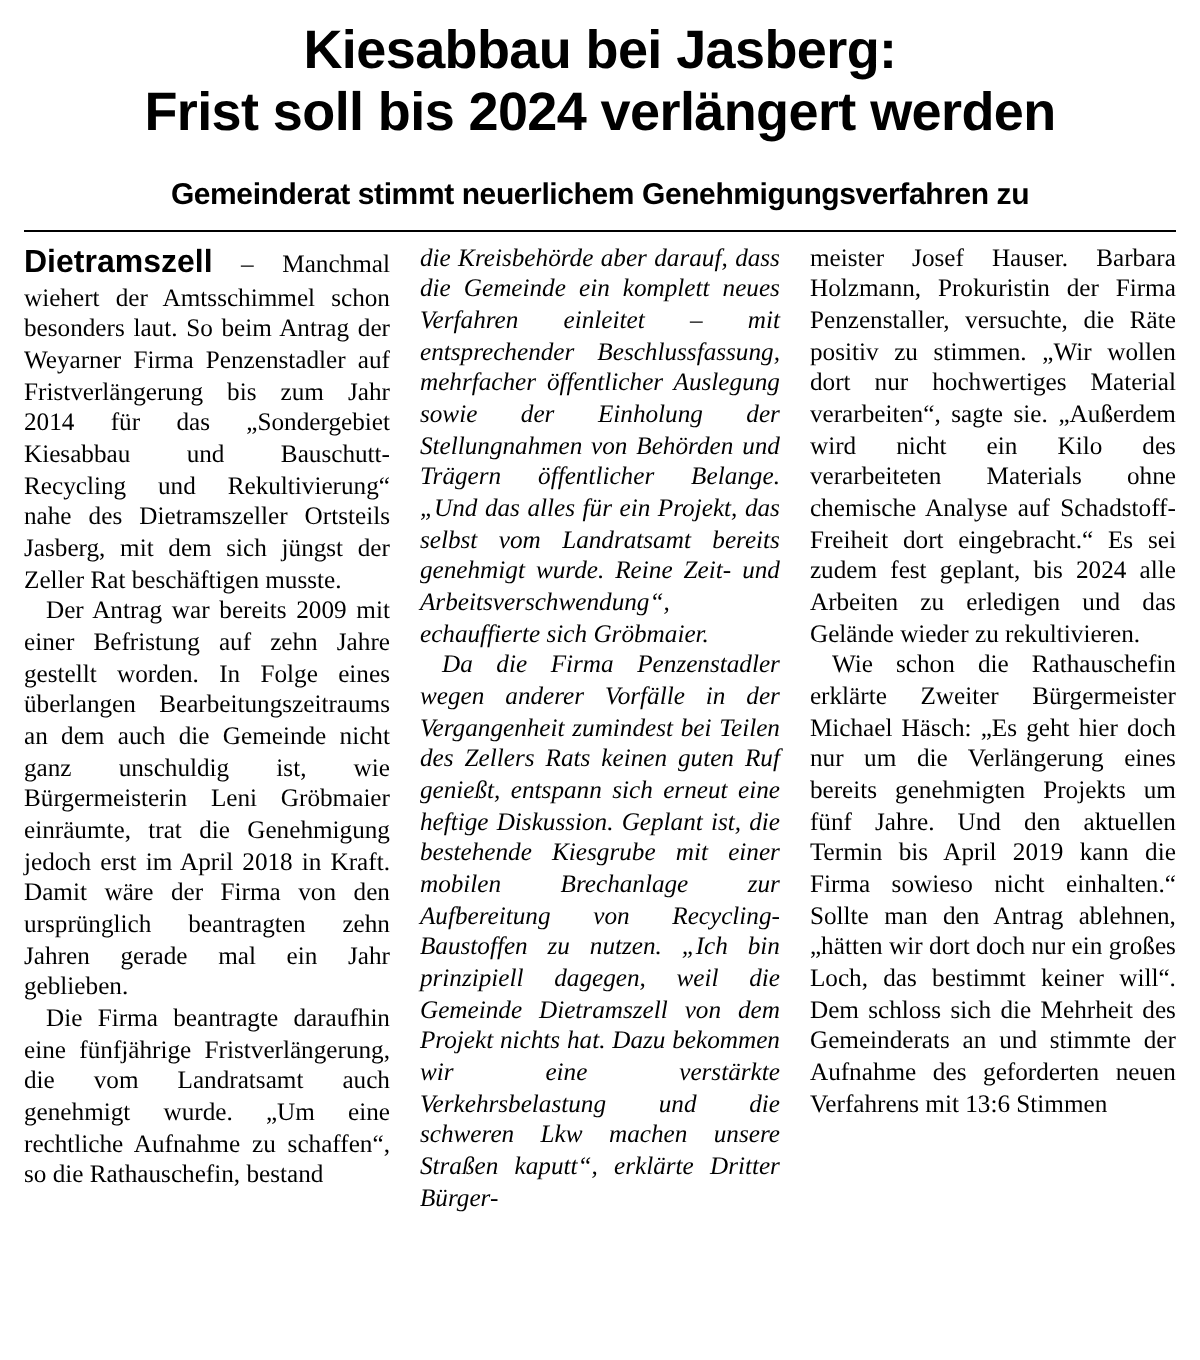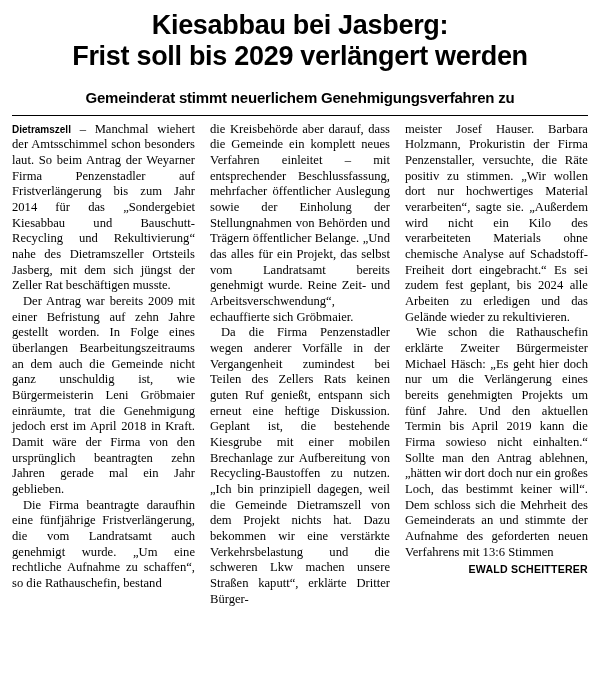--- a/index.html
+++ b/index.html
@@ -58,51 +58,51 @@
     width: 33.333%;
     box-sizing: border-box;
     font-size: 12.6px;
     line-height: 1.245;
     text-align: justify;
     text-justify: inter-word;
     hyphens: manual;
     -webkit-hyphens: manual;
   }
   .col.c1 { padding-right: 9px; }
-  .col.c2 { padding-left: 6px; padding-right: 6px; }
+  .col.c2 { padding-left: 6px; padding-right: 6px; font-style: italic; }
   .col.c3 { padding-left: 9px; }
   .col p {
     margin: 0;
     text-indent: 11px;
   }
   .col p.first {
     text-indent: 0;
   }
   .dateline {
     font-family: "Liberation Sans", sans-serif;
     font-weight: bold;
-    font-size: 10px;
+    font-size: 16px;
   }
   .byline {
     font-family: "Liberation Sans", sans-serif;
     font-weight: bold;
     font-size: 10.6px;
     text-align: right;
     margin-top: 3px;
     letter-spacing: 0.2px;
   }
 </style>
 </head>
 <body>
 
 <div class="page">
 
   <h1 class="headline">
     <span>Kiesabbau bei Jasberg:</span>
-    <span class="l2">Frist soll bis 2029 verlängert werden</span>
+    <span class="l2">Frist soll bis 2024 verlängert werden</span>
   </h1>
 
   <div class="subhead">Gemeinderat stimmt neuerlichem Genehmigungsverfahren zu</div>
 
   <hr class="rule">
 
   <div class="columns">
 
     <div class="col c1">
       <p class="first"><span class="dateline">Dietramszell</span> <span>– Manchmal wiehert der Amtsschimmel schon besonders laut. So beim Antrag der Weyarner Firma Penzenstadler auf Fristverlängerung bis zum Jahr 2014 für das „Sondergebiet Kiesabbau und Bauschutt-Recycling und Rekultivierung“ nahe des Dietramszeller Ortsteils Jasberg, mit dem sich jüngst der Zeller Rat beschäftigen musste.</span></p>
@@ -111,17 +111,16 @@
     </div>
 
     <div class="col c2">
       <p class="first">die Kreisbehörde aber darauf, dass die Gemeinde ein komplett neues Verfahren einleitet – mit entsprechender Beschlussfassung, mehrfacher öffentlicher Auslegung sowie der Einholung der Stellungnahmen von Behörden und Trägern öffentlicher Belange. „Und das alles für ein Projekt, das selbst vom Landratsamt bereits genehmigt wurde. Reine Zeit- und Arbeitsverschwendung“, echauffierte sich Gröbmaier.</p>
       <p>Da die Firma Penzenstadler wegen anderer Vorfälle in der Vergangenheit zumindest bei Teilen des Zellers Rats keinen guten Ruf genießt, entspann sich erneut eine heftige Diskussion. Geplant ist, die bestehende Kiesgrube mit einer mobilen Brechanlage zur Aufbereitung von Recycling-Baustoffen zu nutzen. „Ich bin prinzipiell dagegen, weil die Gemeinde Dietramszell von dem Projekt nichts hat. Dazu bekommen wir eine verstärkte Verkehrsbelastung und die schweren Lkw machen unsere Straßen kaputt“, erklärte Dritter Bürger-</p>
     </div>
 
     <div class="col c3">
       <p class="first">meister Josef Hauser. Barbara Holzmann, Prokuristin der Firma Penzenstaller, versuchte, die Räte positiv zu stimmen. „Wir wollen dort nur hochwertiges Material verarbeiten“, sagte sie. „Außerdem wird nicht ein Kilo des verarbeiteten Materials ohne chemische Analyse auf Schadstoff-Freiheit dort eingebracht.“ Es sei zudem fest geplant, bis 2024 alle Arbeiten zu erledigen und das Gelände wieder zu rekultivieren.</p>
       <p>Wie schon die Rathauschefin erklärte Zweiter Bürgermeister Michael Häsch: „Es geht hier doch nur um die Verlängerung eines bereits genehmigten Projekts um fünf Jahre. Und den aktuellen Termin bis April 2019 kann die Firma sowieso nicht einhalten.“ Sollte man den Antrag ablehnen, „hätten wir dort doch nur ein großes Loch, das bestimmt keiner will“. Dem schloss sich die Mehrheit des Gemeinderats an und stimmte der Aufnahme des geforderten neuen Verfahrens mit 13:6 Stimmen</p>
-      <div class="byline">EWALD SCHEITTERER</div>
     </div>
 
   </div>
 </div>
 
 </body></html>

